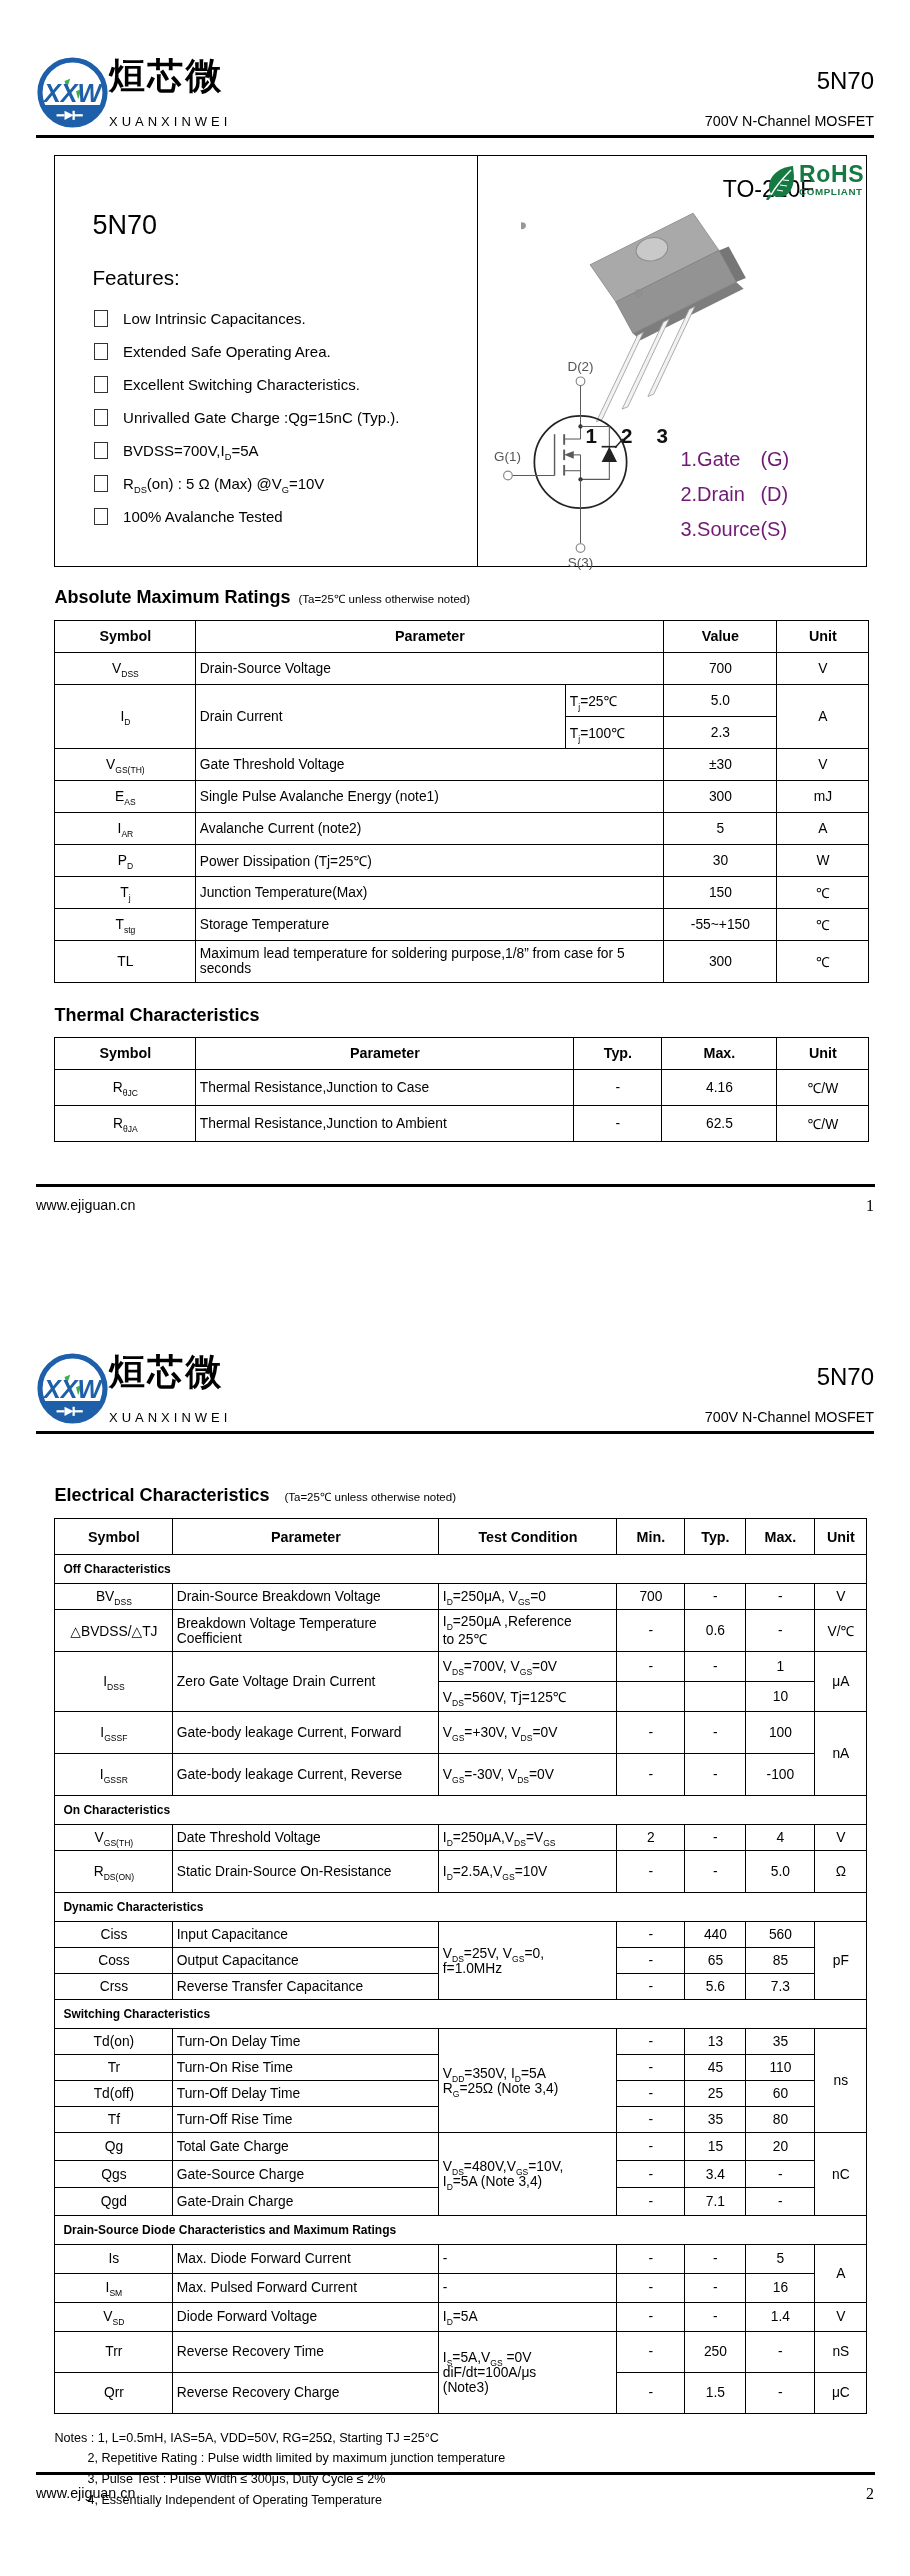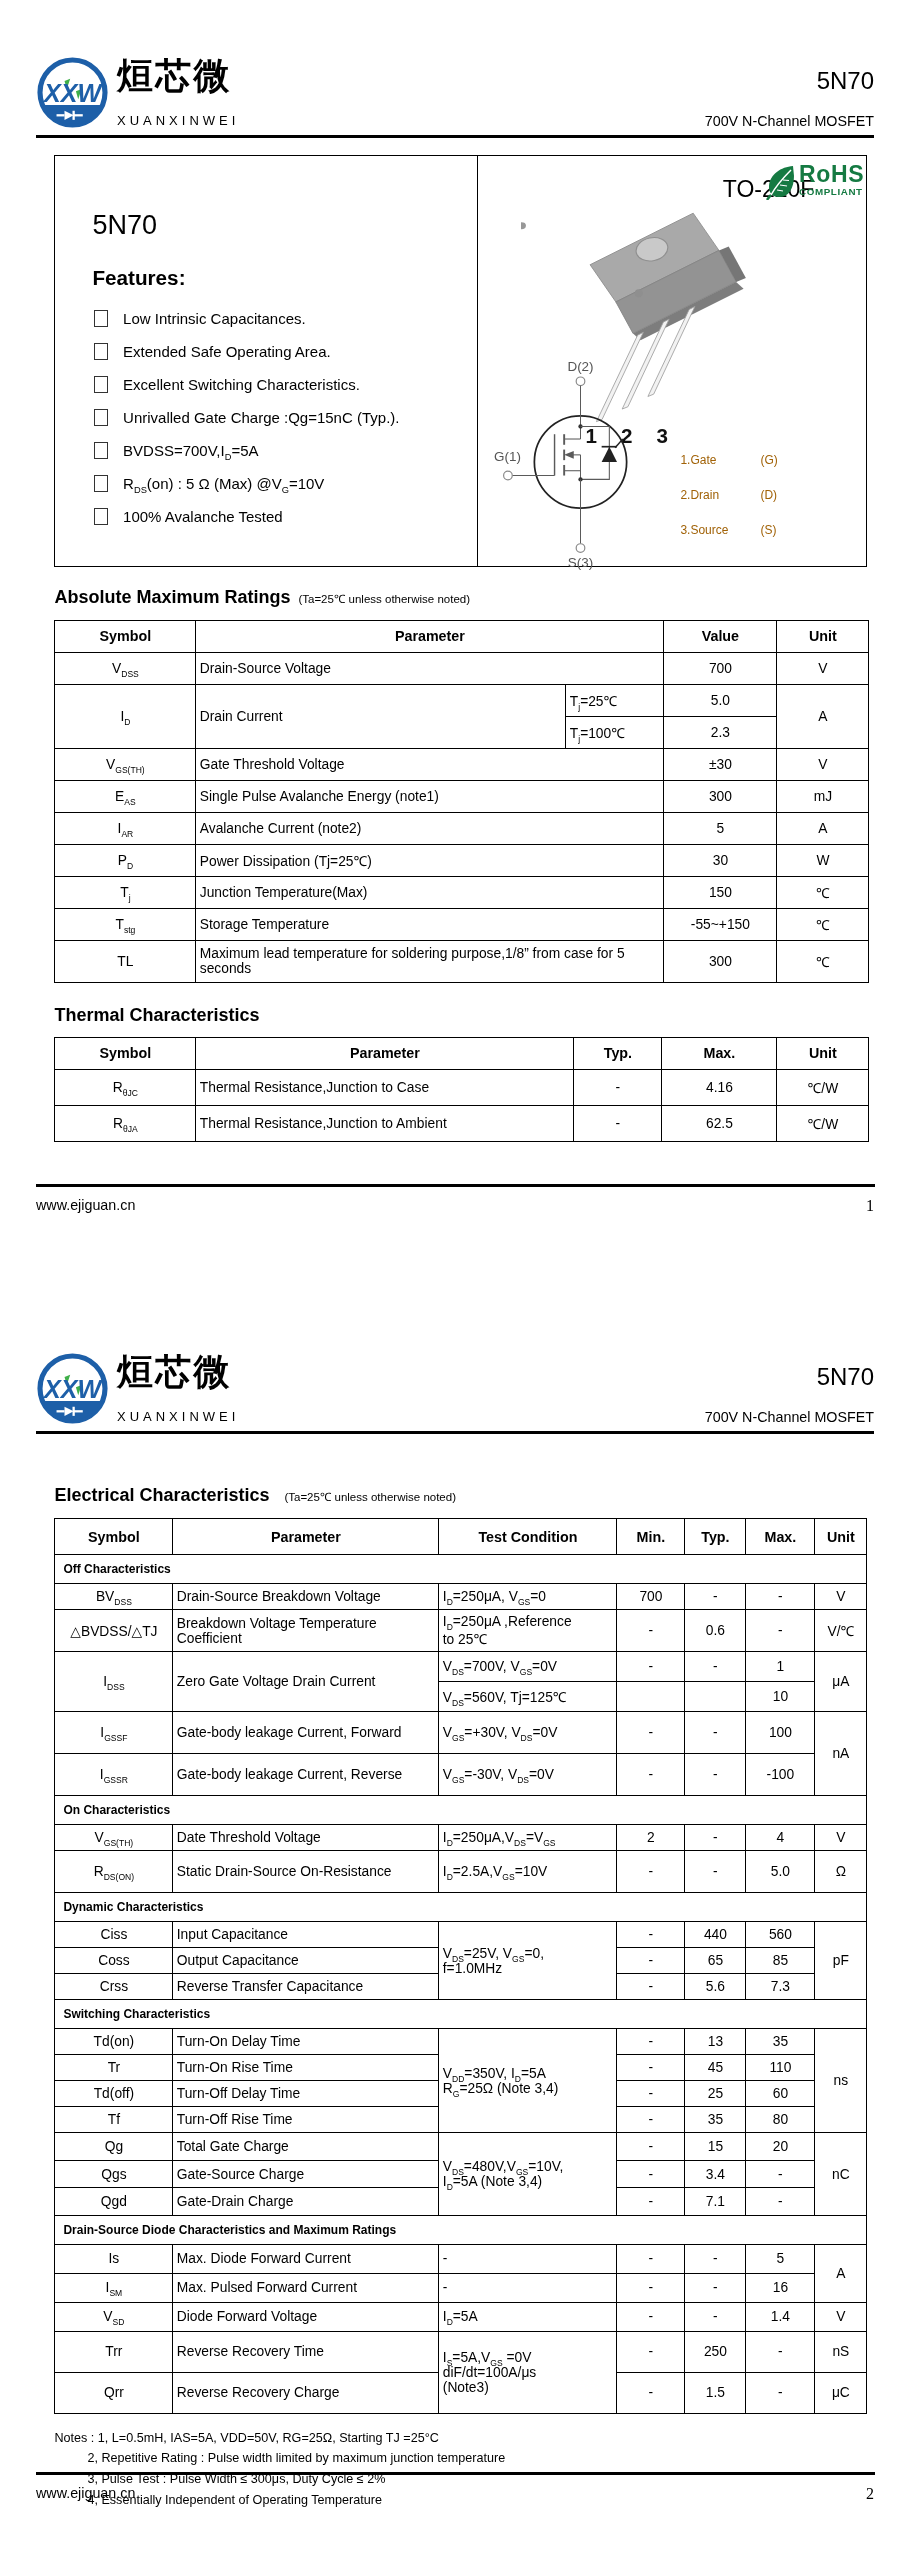--- a/index.html
+++ b/index.html
@@ -3,42 +3,42 @@
 <meta charset="utf-8">
 <style>
   html,body{margin:0;padding:0;background:#fff}
   body{width:910px;font-family:"Liberation Sans",sans-serif;color:#000;-webkit-font-smoothing:antialiased}
   .page{position:relative;height:1288px;overflow:hidden;background:#fff}
   .content{margin:0 36px 0 36px}
   sub{font-size:62%;line-height:0}
   
   .hd{display:flex;justify-content:space-between;align-items:flex-start;padding-top:56px;height:79px}
   .p2 .hd{padding-top:64px}
-  .logo{display:flex;align-items:center;gap:8px}
+  .logo{display:flex;align-items:flex-end;gap:0}
   .logo-txt .cn{font-size:36px;font-weight:bold;letter-spacing:2.3px;line-height:1.05}
   .logo-txt .en{font-size:13px;letter-spacing:4px;margin-top:19px}
   .ttl{text-align:right;padding-top:11.5px}
   .ttl .big{font-size:24px;line-height:1.1}
   .ttl .sub{font-size:14.3px;margin-top:19px}
   .rule{height:3.4px;background:#000}
   
   .box{margin:17px 0 0 18.4px;width:811px;height:410px;border:1.1px solid #000;display:flex}
   .bl{width:422px;border-right:1.1px solid #000;position:relative}
   .part{font-size:27px;margin:54px 0 0 37px}
-  .fh{font-size:20.7px;font-weight:bold;margin:25px 0 11.5px 37px}
+  .fh{font-size:20.7px;font-weight:normal;margin:25px 0 11.5px 37px}
   .feat{display:flex;align-items:center;height:33px;margin-left:37px;font-size:15px}
   .cb{width:11.5px;height:14.3px;border:1.7px solid #333;margin:0 15.5px 0 1.7px;flex:none}
   .br{flex:1;position:relative}
   .to220{text-align:right;font-size:23px;margin-top:20px;padding-right:52px}
   .rohs{position:absolute;top:8px;right:2.3px;display:flex;align-items:flex-start;gap:3.4px}
   .rohs .rt1{font-size:23px;font-weight:bold;color:#157a42;line-height:.95;letter-spacing:0.6px}
   .rohs .rt2{font-size:9.8px;font-weight:bold;color:#157a42;letter-spacing:0.6px}
   .pkg{position:absolute;left:43px;top:40px}
   .msym{position:absolute;left:16px;top:202px}
-  .pins{position:absolute;left:202px;top:286px;font-size:12px;color:#a16207}
+  .pins{position:absolute;left:202px;top:286px;font-size:20px;color:#701a75}
   .pins .pr{display:flex;height:35px;align-items:center}
   .pins .pn{width:80px}
   
   .h2a{margin:19.5px 0 0 18.4px;height:25px;display:flex;align-items:baseline;gap:8px}
   .h2{font-size:18px;font-weight:bold}
   .h2n{font-size:11.5px}
   .e{margin-top:51px}.e .h2n{margin-left:6.9px}
   .th2{margin-top:22px}
   
   table{border-collapse:collapse;table-layout:fixed}

